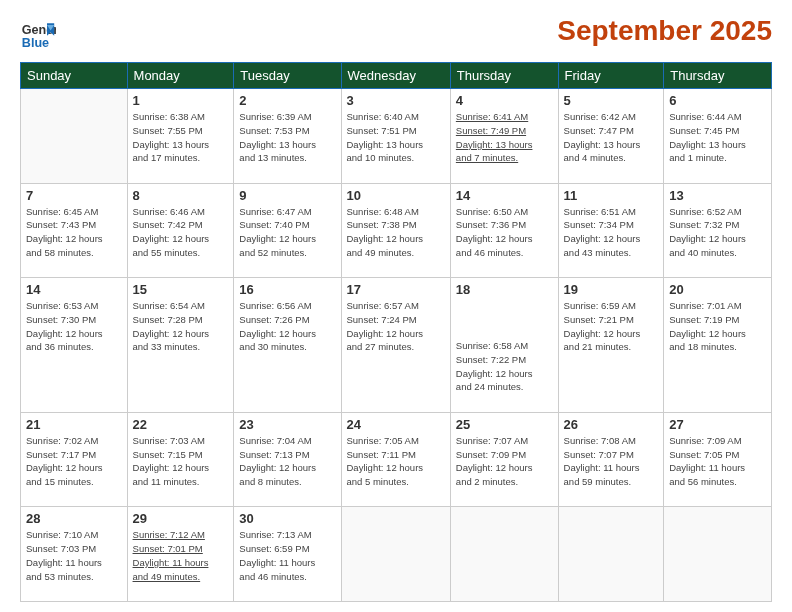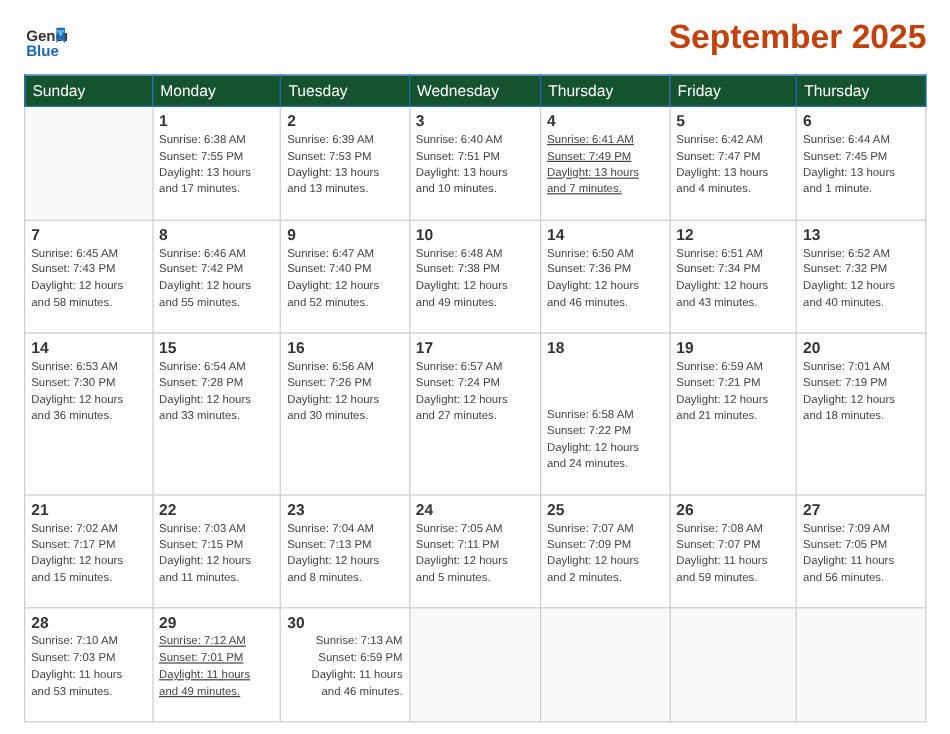--- a/index.html
+++ b/index.html
@@ -192,21 +192,21 @@
 and 49 minutes.</div>
           </td>
           <td>
             <div class="day-num">14</div>
             <div class="day-info" style="white-space: pre-line;">Sunrise: 6:50 AM
 Sunset: 7:36 PM
 Daylight: 12 hours
 and 46 minutes.</div>
           </td>
           <td>
-            <div class="day-num">12</div>
+            <div class="day-num">11</div>
             <div class="day-info" style="white-space: pre-line;">Sunrise: 6:51 AM
 Sunset: 7:34 PM
 Daylight: 12 hours
 and 43 minutes.</div>
           </td>
           <td>
             <div class="day-num">13</div>
             <div class="day-info" style="white-space: pre-line;">Sunrise: 6:52 AM
 Sunset: 7:32 PM
 Daylight: 12 hours
@@ -325,21 +325,21 @@
           </td>
           <td>
             <div class="day-num">29</div>
             <div class="day-info" style="white-space: pre-line; text-decoration: underline;">Sunrise: 7:12 AM
 Sunset: 7:01 PM
 Daylight: 11 hours
 and 49 minutes.</div>
           </td>
           <td>
             <div class="day-num">30</div>
-            <div class="day-info" style="white-space: pre-line; text-align: right;">Sunrise: 7:13 AM
+            <div class="day-info" style="white-space: pre-line;">Sunrise: 7:13 AM
 Sunset: 6:59 PM
 Daylight: 11 hours
 and 46 minutes.</div>
           </td>
           <td class="empty-cell"></td>
           <td class="empty-cell"></td>
           <td class="empty-cell"></td>
           <td class="empty-cell"></td>
         </tr>
       </tbody>

